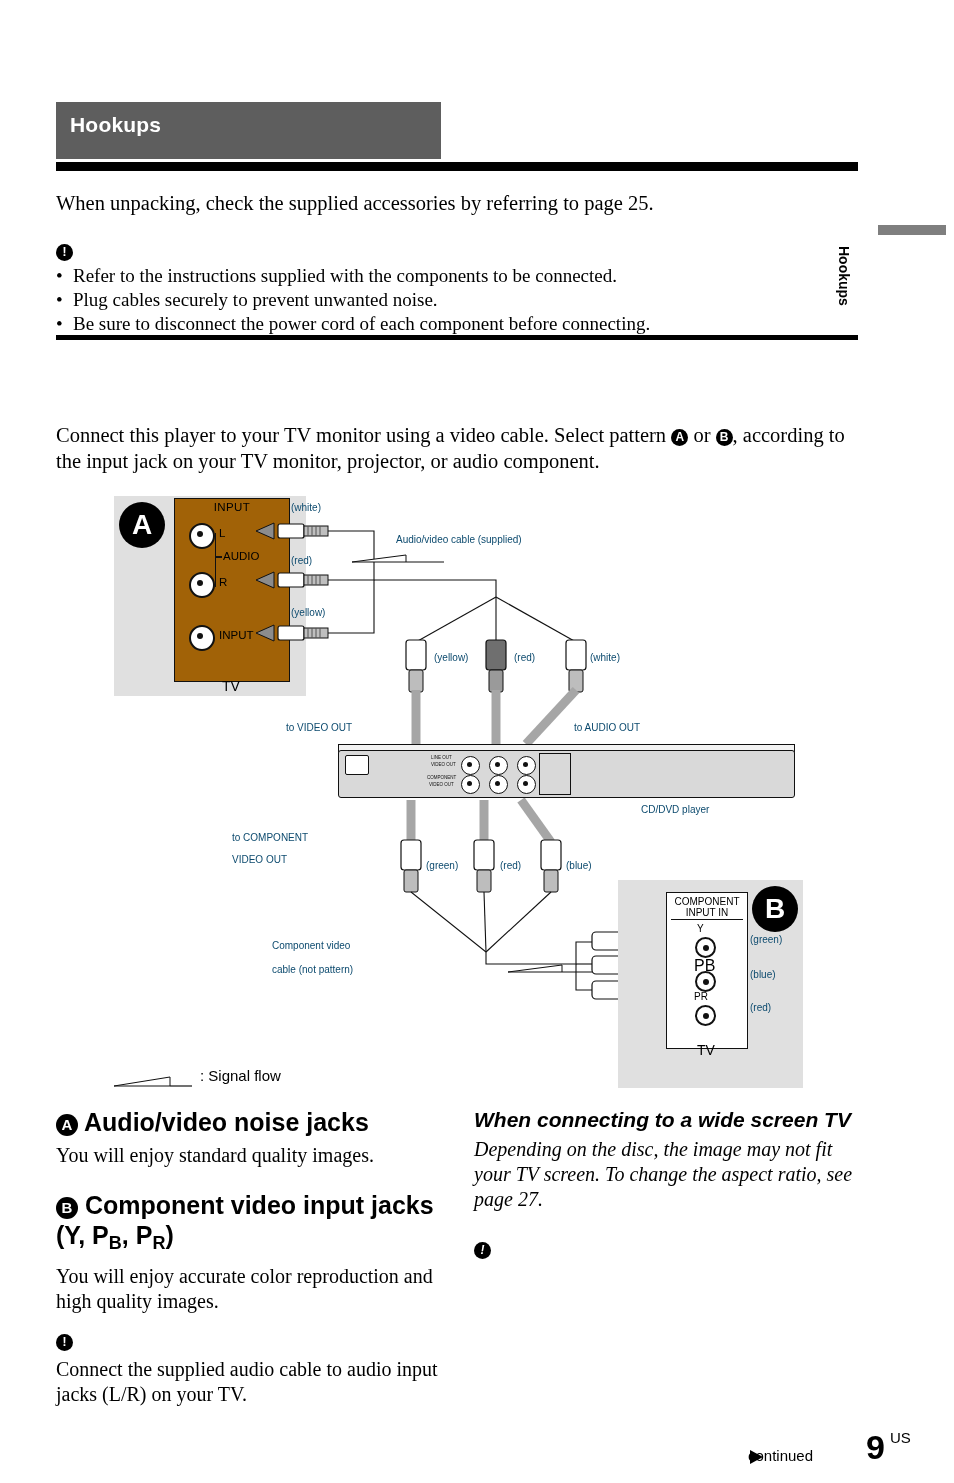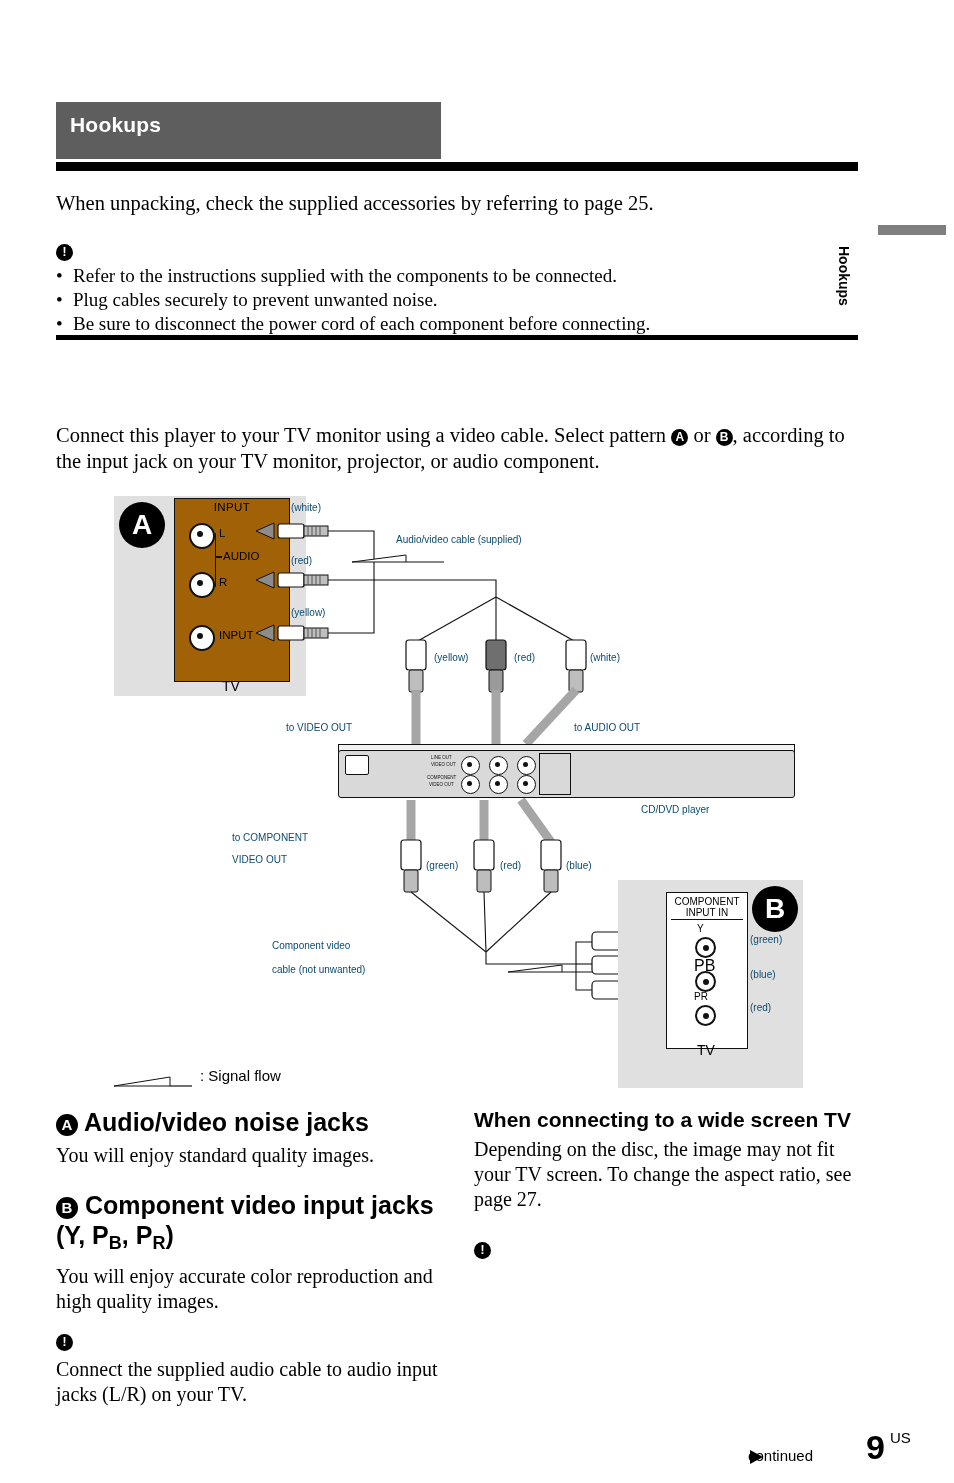--- a/index.html
+++ b/index.html
@@ -141,21 +141,21 @@
     font-family:"Liberation Sans",sans-serif;font-size:10px;line-height:11px;
   }
 
   .sigflow-cap{
     position:absolute;left:112px;top:1045px;
     font-family:"Liberation Sans",sans-serif;font-size:15px;
   }
 
   
   .col-l{position:absolute;left:56px;top:1085px;width:390px;}
-  .col-r{position:absolute;left:474px;top:1085px;width:392px;}
+  .col-r{position:absolute;left:474px;top:1085px;width:392px;font-style:italic;}
 
   h2.sec{
     font-family:"Liberation Sans",sans-serif;font-weight:bold;font-size:25px;
     margin:0 0 6px 0;line-height:30px;
   }
   h3.sec{
     font-family:"Liberation Sans",sans-serif;font-weight:bold;font-size:21px;
     margin:0 0 4px 0;line-height:26px;
   }
   p.body{font-size:20px;line-height:25px;margin:0 0 22px 0;}
@@ -380,21 +380,21 @@
     <div class="ftext" style="left:585px;top:322px;">CD/DVD player</div>
 
     <div class="ftext" style="left:176px;top:350px;">to COMPONENT</div>
     <div class="ftext" style="left:176px;top:372px;">VIDEO OUT</div>
 
     <div class="ftext" style="left:370px;top:378px;">(green)</div>
     <div class="ftext" style="left:444px;top:378px;">(red)</div>
     <div class="ftext" style="left:510px;top:378px;">(blue)</div>
 
     <div class="ftext" style="left:216px;top:458px;">Component video</div>
-    <div class="ftext" style="left:216px;top:482px;">cable (not unwanted)</div>
+    <div class="ftext" style="left:216px;top:482px;">cable (not pattern)</div>
 
     <div class="panel panelB"></div>
     <div class="bigB">B</div>
 
     <div class="bbox">
       <div class="blabel">
         <span>COMPONENT</span><br>
         <span>INPUT IN</span>
       </div>
       <div style="position:absolute;left:4px;top:26px;width:72px;height:1px;background:#111;"></div>

